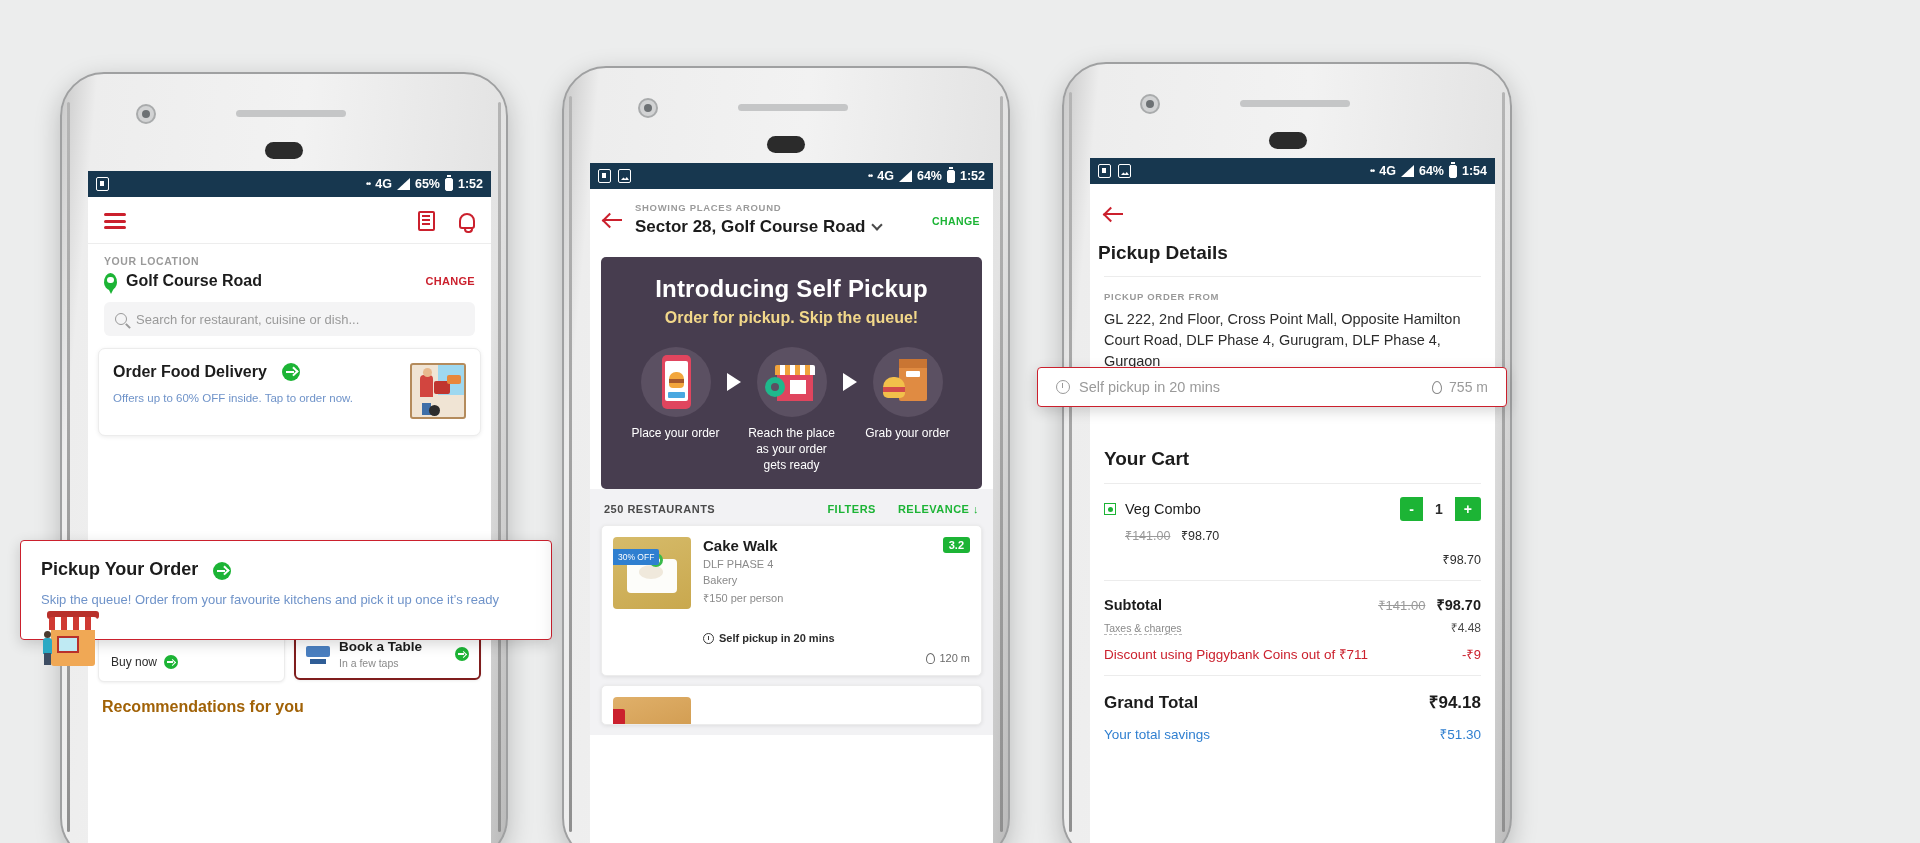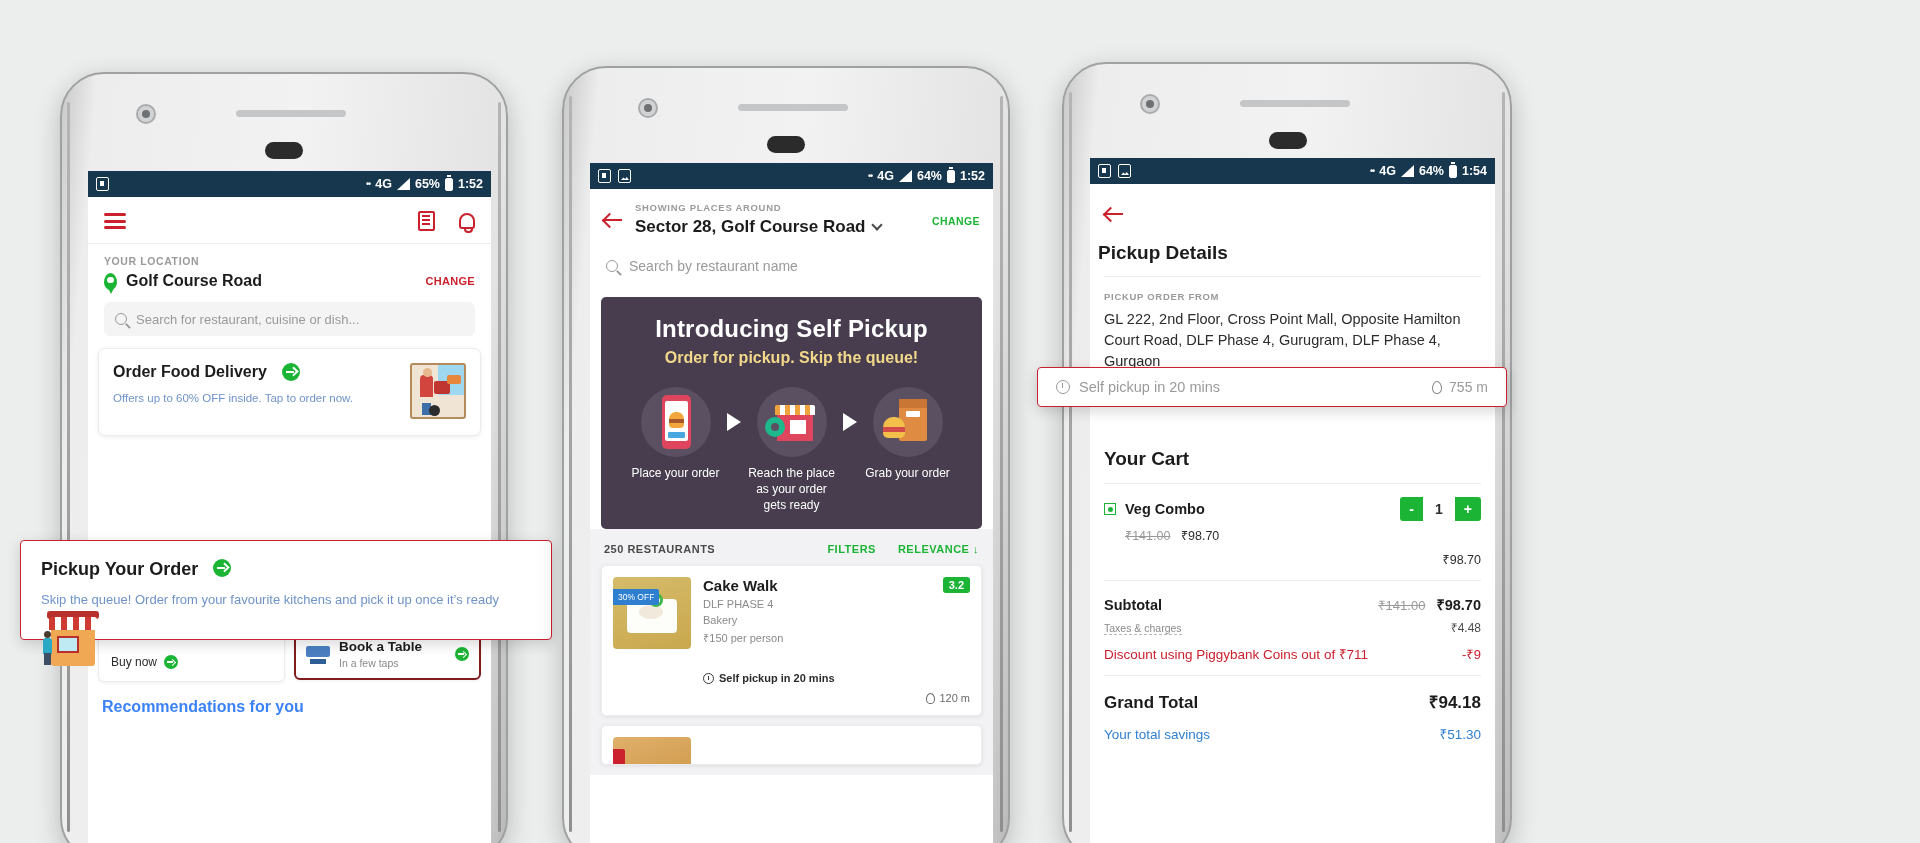--- a/index.html
+++ b/index.html
@@ -76,21 +76,21 @@
   .loc-name{ font-size:16px; font-weight:700; color:#1c1c1c; margin-left:9px; }
   .change{ margin-left:auto; font-size:11px; font-weight:700; color:#cb202d; letter-spacing:.3px; }
   .searchbox{ margin:12px 16px 0; background:#f4f4f5; border-radius:6px; height:34px;
      display:flex; align-items:center; padding:0 11px; gap:9px; }
   .mag{ width:12px;height:12px;border:1.9px solid #9a9a9a;border-radius:50%;position:relative;flex:none;}
   .mag::after{content:"";position:absolute;right:-5px;bottom:-3px;width:6px;height:1.9px;background:#9a9a9a;transform:rotate(45deg);}
   .ph{ font-size:13px; color:#9a9a9a; }
   .card-box{ margin:12px 10px 0; background:#fff; border:1px solid #ececec; border-radius:7px;
      box-shadow:0 1px 4px rgba(0,0,0,.08); padding:14px 14px 16px; display:flex; }
   .cb-txt{ flex:1; }
-  .cb-title{ font-size:16px; font-weight:700; color:#1c1c1c; display:flex; align-items:flex-start; gap:15px; }
+  .cb-title{ font-size:16px; font-weight:700; color:#1c1c1c; display:flex; align-items:flex-end; gap:15px; }
   .arrow-circle{ width:18px;height:18px;border-radius:50%;background:#1cb435;position:relative;flex:none;}
   .arrow-circle::before{content:"";position:absolute;left:4px;top:7.5px;width:8px;height:2px;background:#fff;}
   .arrow-circle::after{content:"";position:absolute;left:8px;top:5.3px;width:5.4px;height:5.4px;
      border-top:2px solid #fff;border-right:2px solid #fff;transform:rotate(45deg);}
   .cb-sub{ font-size:11.5px; color:#6f93c9; margin-top:9px; line-height:1.42; }
   .deliv-art{ width:56px;height:56px;flex:none;background:#f0e4d4;border:2px solid #b48b5c;border-radius:3px;position:relative;overflow:hidden;}
   .deliv-art .sky{position:absolute;right:0;top:0;width:26px;height:30px;background:#9ed8f0;}
   .deliv-art .body{position:absolute;left:8px;top:10px;width:13px;height:22px;background:#d2453f;border-radius:4px 4px 0 0;}
   .deliv-art .head{position:absolute;left:11px;top:3px;width:9px;height:9px;border-radius:50%;background:#e8b98e;}
   .deliv-art .legs{position:absolute;left:10px;bottom:2px;width:9px;height:12px;background:#3f6fa8;}
@@ -136,21 +136,21 @@
   .pig{ width:24px;height:20px;background:#f08fb5;border-radius:50% 50% 45% 45%;position:relative;flex:none;}
   .pig::before{content:"";position:absolute;left:-2px;top:6px;width:7px;height:7px;background:#e8719f;border-radius:50%;}
   .pig::after{content:"";position:absolute;left:8px;top:-4px;width:7px;height:6px;background:#f1c33f;border-radius:2px;}
   .tbl{ width:24px;height:20px;position:relative;flex:none;}
   .tbl::before{content:"";position:absolute;left:0;top:2px;width:24px;height:11px;background:#4a7fc1;border-radius:2px;}
   .tbl::after{content:"";position:absolute;left:4px;bottom:0;width:16px;height:5px;background:#2f5d96;}
   .mi-txt{ flex:1; }
   .mi-t{ font-size:13.5px; font-weight:700; color:#1c1c1c; }
   .mi-s{ font-size:10.5px; color:#1cb435; margin-top:3px; }
   .mi-s.grey{ color:#8a8a8a; }
-  .reco{ font-size:16px; font-weight:700; color:#3b82f6; padding:16px 14px 0; }
+  .reco{ font-size:16px; font-weight:700; color:#a16207; padding:16px 14px 0; }
 
   
   .p2-head{ display:flex; align-items:flex-start; padding:13px 13px 10px; gap:12px; }
   .back{ width:20px;height:20px;position:relative;flex:none;margin-top:8px;}
   .back::before{content:"";position:absolute;left:0;top:9px;width:19px;height:2.4px;background:#cb202d;}
   .back::after{content:"";position:absolute;left:0.5px;top:4.5px;width:9px;height:9px;
      border-left:2.4px solid #cb202d;border-bottom:2.4px solid #cb202d;transform:rotate(45deg);}
   .p2-h-txt{ flex:1; }
   .p2-lab{ font-size:9.5px; color:#9a9a9a; letter-spacing:.7px; font-weight:700; }
   .p2-place{ font-size:17px; font-weight:700; color:#1c1c1c; margin-top:4px; display:flex; align-items:center; gap:7px; }
@@ -226,21 +226,21 @@
   .pb-dist{ margin-left:auto; display:flex; align-items:center; gap:7px; font-size:14px; color:#9a9a9a; }
   .pin-g{ width:10px;height:13px;border:1.8px solid #8a8a8a;border-radius:50% 50% 50% 50%/58% 58% 42% 42%;flex:none;}
   .clock-g{ width:14px;height:14px;border:1.8px solid #9a9a9a;border-radius:50%;position:relative;flex:none;}
   .clock-g::after{content:"";position:absolute;left:4.6px;top:2px;width:1.6px;height:5px;background:#9a9a9a;}
   .p3-cart{ font-size:19px; font-weight:700; color:#1c1c1c; padding:0 14px 13px; }
   .hr{ height:1px; background:#ececec; margin:0 14px; }
   .cart-item{ padding:13px 14px 12px; }
   .ci-top{ display:flex; align-items:center; }
   .veg{ width:12px;height:12px;border:1.7px solid #1cb435;position:relative;flex:none;margin-right:9px;}
   .veg::after{content:"";position:absolute;left:2.5px;top:2.5px;width:5px;height:5px;border-radius:50%;background:#1cb435;}
-  .ci-name{ font-size:14.5px; font-weight:700; color:#1c1c1c; }
+  .ci-name{ font-size:14.5px; font-weight:400; color:#1c1c1c; }
   .stepper{ margin-left:auto; display:flex; align-items:center; background:#1cb435; border-radius:3px; overflow:hidden; }
   .stepper div{ color:#fff; font-size:14px; font-weight:700; padding:4px 9px; }
   .stepper .qty{ background:#fff; color:#2c2c2c; padding:4px 12px; }
   .ci-prices{ margin-left:21px; margin-top:6px; font-size:12.5px; }
   .strike{ color:#9a9a9a; text-decoration:line-through; }
   .cur{ color:#2c2c2c; margin-left:7px; }
   .ci-right{ text-align:right; font-size:12.5px; color:#2c2c2c; margin-top:7px; }
   .sum-row{ display:flex; align-items:baseline; padding:13px 14px 0; }
   .sum-l{ font-size:14.5px; font-weight:700; color:#1c1c1c; }
   .sum-r{ margin-left:auto; font-size:14.5px; }
@@ -419,24 +419,20 @@
         <div class="p2-h-txt">
           <div class="p2-lab">SHOWING PLACES AROUND</div>
           <div class="p2-place">
             <span>Sector 28, Golf Course Road</span>
             <span class="chev"></span>
           </div>
         </div>
         <div class="p2-change">CHANGE</div>
       </div>
 
-      <div class="p2-search">
-        <span class="mag"></span>
-        <span class="ph">Search by restaurant name</span>
-      </div>
 
       <div class="banner">
         <div class="bn-t">Introducing Self Pickup</div>
         <div class="bn-s">Order for pickup. Skip the queue!</div>
         <div class="steps">
           <div class="step">
             <div class="st-circ">
               <span class="a1-ph"></span>
                 <span class="a1-scr"></span>
                 <span class="a1-bun"></span>

